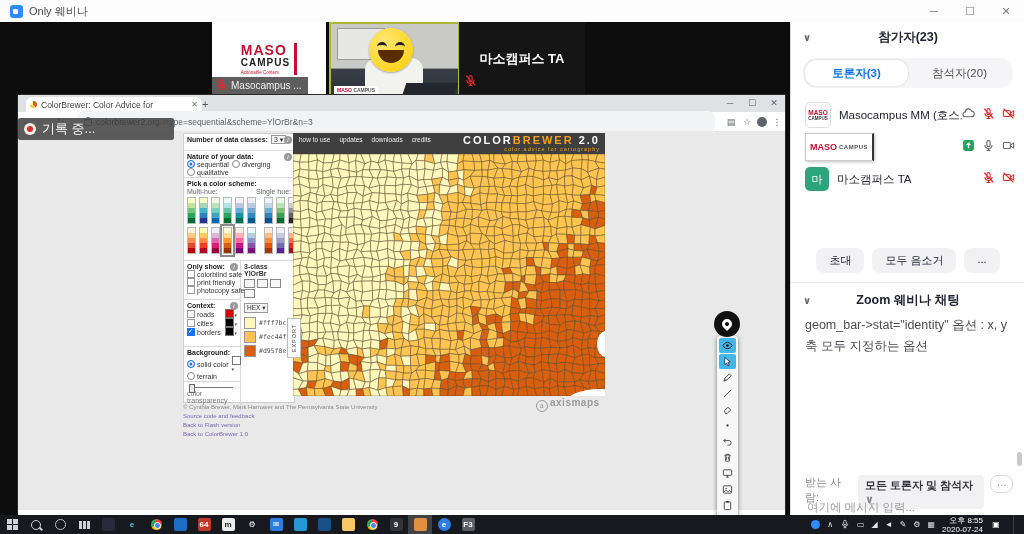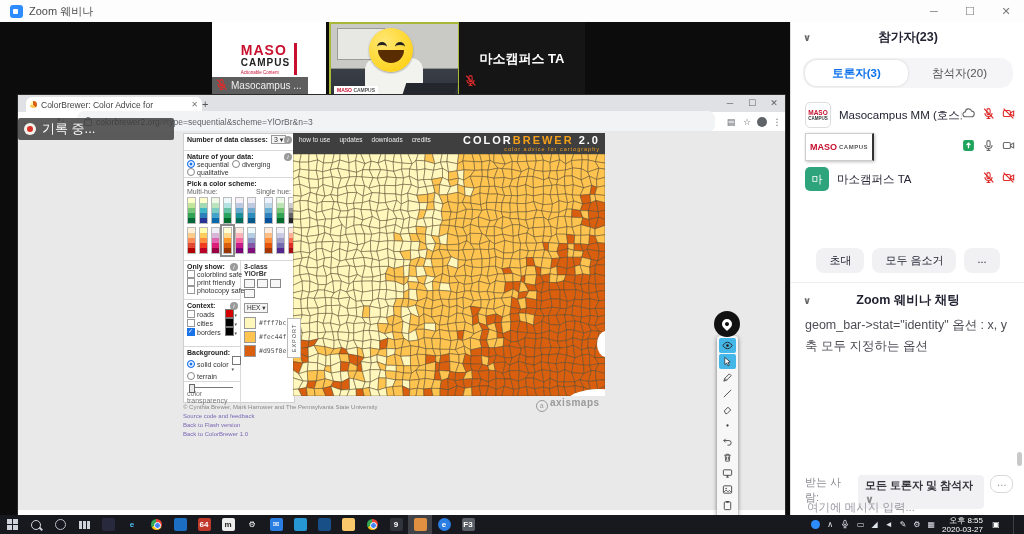--- a/index.html
+++ b/index.html
@@ -166,21 +166,21 @@
   #tray{margin-left:auto;display:flex;align-items:center;gap:7px;padding-right:6px;color:#dfe3ea;font-size:8px;}
   #tray .clock{text-align:right;font-size:8px;line-height:9px;color:#fff;}
   #tray svg{width:10px;height:10px;}
   #showdesk{width:4px;height:19px;border-left:1px solid #3c3f45;margin-left:4px;}
 </style>
 </head>
 <body>
 
 <div id="titlebar" class="abs flex">
   <div class="zicon"></div>
-  <div class="ttl">Zoom 웨비나</div>
+  <div class="ttl">Only 웨비나</div>
   <div style="margin-left:auto;display:flex;">
     <div class="wctl">─</div>
     <div class="wctl">☐</div>
     <div class="wctl">✕</div>
   </div>
 </div>
 
 <div id="stage" class="abs">
 
   <div class="thumb abs" style="left:212px;width:114px;">
@@ -1975,18 +1975,18 @@
           </svg></span>
         <span style="font-size: 8px;">▭</span>
         <span style="font-size: 8px;">◢</span>
         <span style="font-size: 8px;">◄</span>
         <span style="font-size: 8px;">✎</span>
         <span style="font-size: 8px;">⚙</span>
         <span style="font-size: 8px;">▦</span>
       </div>
     <div class="clock">
       <div>오후 8:55</div>
-      <div>2020-03-27</div>
+      <div>2020-07-24</div>
     </div>
     <div class="tico" style="width:12px;">▣</div>
     <div id="showdesk"></div>
   </div>
 </div>
 
 </body></html>

